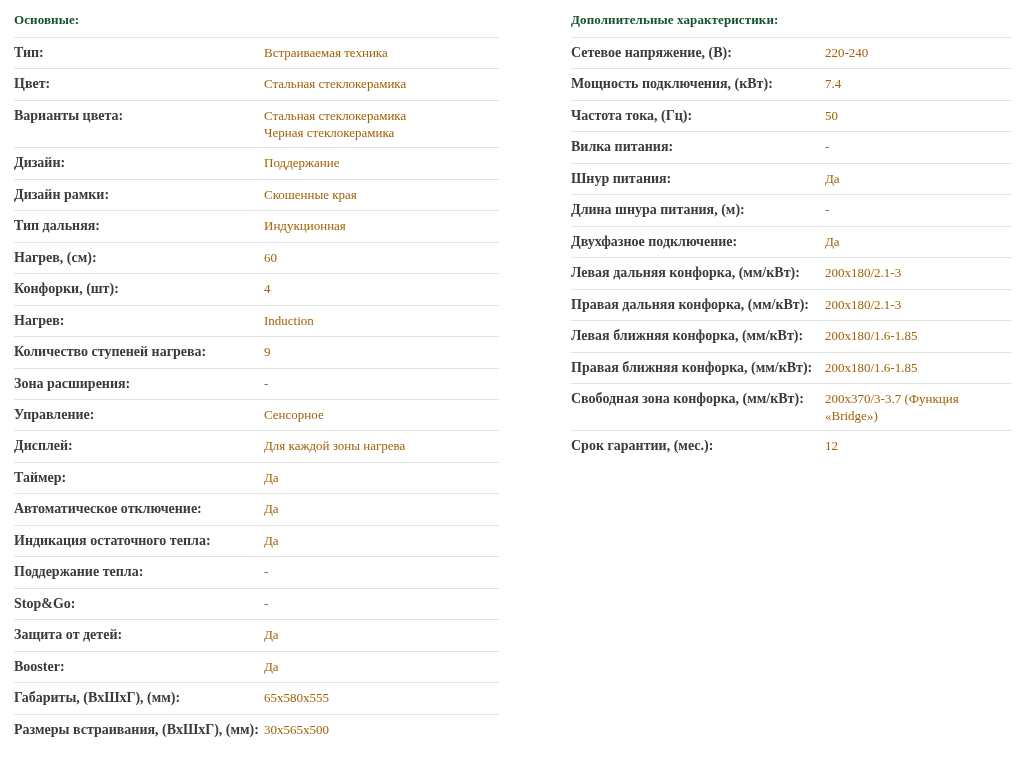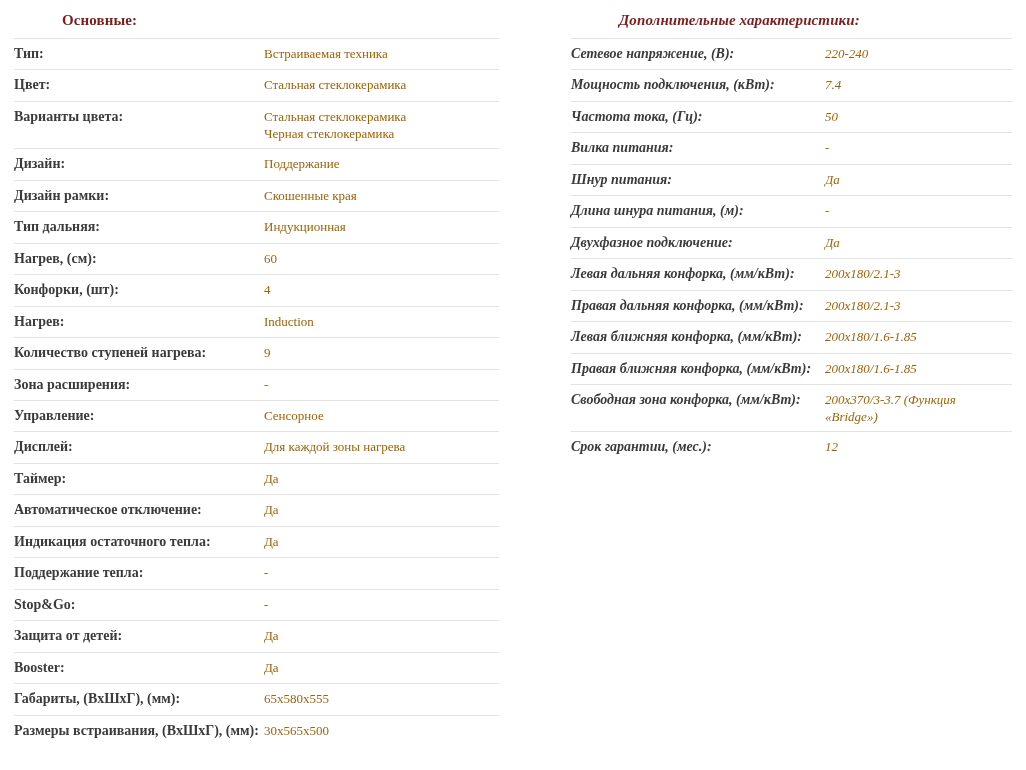--- a/index.html
+++ b/index.html
@@ -30,30 +30,28 @@
   .col {
     box-sizing: border-box;
   }
   .col-left {
     width: 513px;
     padding: 0 14px 0 14px;
   }
   .col-right {
     width: 513px;
     padding: 0 14px 0 58px;
-    font-style: italic;
   }
   .section-title {
     font-family: "Liberation Serif", "DejaVu Serif", serif;
     font-weight: bold;
-    font-size: 15px;
-    color: #7f1d1d;
+    font-size: 13px;
+    color: #14532d;
     padding: 0 0 9px 0;
     letter-spacing: 0.1px;
-    margin-left: 48px;
   }
   table.spec {
     width: 100%;
     border-collapse: collapse;
     table-layout: fixed;
   }
   table.spec tr {
     border-top: 1px solid #e3e3e3;
   }
   table.spec tr:first-child {

